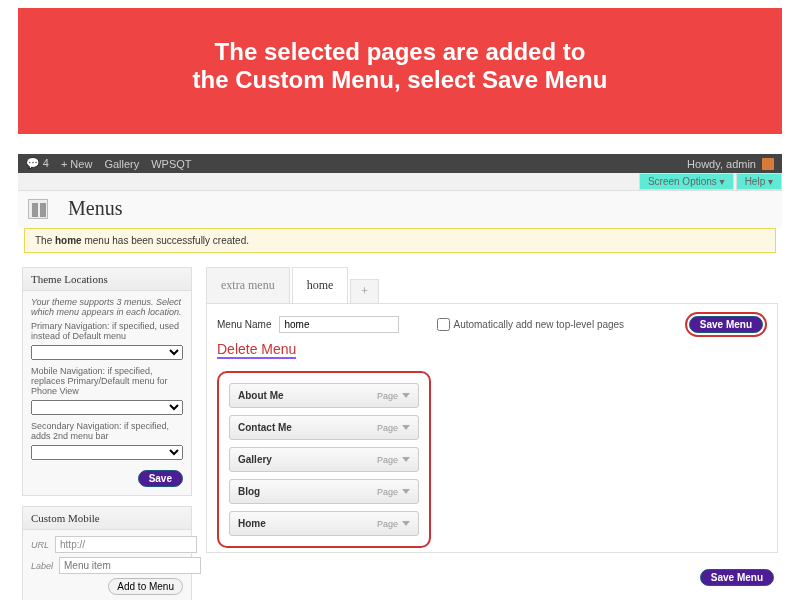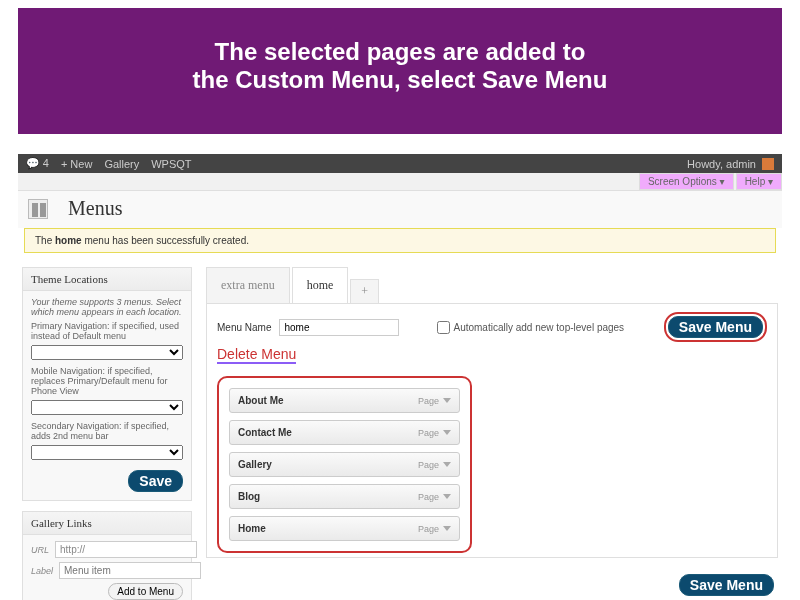--- a/index.html
+++ b/index.html
@@ -1,58 +1,58 @@
 <!DOCTYPE html>
 <html><head>
 <meta charset="utf-8">
 <style>
 * { box-sizing: border-box; margin: 0; padding: 0; }
 body { font-family: Arial, Helvetica, sans-serif; background: #fff; width: 800px; height: 600px; overflow: hidden; font-size: 11px; color: #333; }
-.banner { background: #701a75; color: #fff; text-align: center; padding: 30px 40px 40px; font-size: 24px; font-weight: bold; margin: 8px 18px 20px; }
+.banner { background: #ef4444; color: #fff; text-align: center; padding: 30px 40px 40px; font-size: 24px; font-weight: bold; margin: 8px 18px 20px; }
 .wp-container { margin: 0 18px; }
 .adminbar { background: #444; color: #ccc; font-size: 11px; display: flex; align-items: center; padding: 3px 8px; justify-content: space-between; }
 .adminbar-left { display: flex; gap: 12px; align-items: center; }
 .adminbar-item { color: #ccc; cursor: pointer; }
 .adminbar-right { display: flex; align-items: center; gap: 6px; }
 .avatar { width: 12px; height: 12px; background: #d97a3a; display: inline-block; }
 .screen-tabs { display: flex; justify-content: flex-end; background: #f1f1f1; border-bottom: 1px solid #dfdfdf; }
-.screen-tab { font-size: 10px; color: #666; background: #f0abfc; border: 1px solid #ddd; padding: 2px 8px; margin-left: 2px; cursor: pointer; }
+.screen-tab { font-size: 10px; color: #666; background: #5eead4; border: 1px solid #ddd; padding: 2px 8px; margin-left: 2px; cursor: pointer; }
 .page-head { display: flex; align-items: center; gap: 20px; padding: 6px 10px 8px; background: #f9f9f9; }
 .dashicon { width: 20px; height: 20px; border: 1px solid #bbb; background: #eee; position: relative; }
 .dashicon::before, .dashicon::after { content: ""; position: absolute; background: #999; }
 .dashicon::before { left: 3px; top: 3px; width: 6px; height: 14px; }
 .dashicon::after { left: 11px; top: 3px; width: 6px; height: 14px; }
 .page-title { font-size: 20px; font-weight: normal; font-family: Georgia, serif; color: #333; }
 .notice { background: #fdf8e4; border: 1px solid #e6db55; padding: 6px 10px; margin: 0 6px 14px; font-size: 10px; }
 .main { display: flex; gap: 14px; padding: 0 4px; }
 .sidebar { width: 170px; flex-shrink: 0; }
 .metabox { border: 1px solid #dfdfdf; background: #f8f8f8; margin-bottom: 10px; }
 .metabox h3 { font-size: 11px; font-weight: normal; padding: 5px 8px; background: linear-gradient(#f5f5f5,#ececec); border-bottom: 1px solid #dfdfdf; font-family: Georgia, serif; }
 .metabox .inner { padding: 6px 8px 8px; font-size: 9px; color: #666; }
 .metabox .inner p { margin-bottom: 4px; }
 .sel { width: 100%; font-size: 10px; margin-bottom: 6px; }
 .row-right { text-align: right; margin-top: 4px; }
-.btn-primary { background: #0c4a6e; color: #fff; border: 1px solid #1a5a78; border-radius: 10px; padding: 2px 10px; font-size: 14px; font-weight: bold; cursor: pointer; }
+.btn-primary { background: #4c1d95; color: #fff; border: 1px solid #1a5a78; border-radius: 10px; padding: 2px 10px; font-size: 10px; font-weight: bold; cursor: pointer; }
 .btn-secondary { background: #f3f3f3; border: 1px solid #bbb; border-radius: 10px; padding: 2px 8px; font-size: 10px; cursor: pointer; }
 .frm-row { display: flex; align-items: center; gap: 6px; margin-bottom: 4px; }
 .frm-row label { width: 34px; color: #888; font-style: italic; font-size: 9px; }
 .frm-row input { flex: 1; font-size: 10px; padding: 2px 4px; border: 1px solid #ccc; color: #888; }
 .content { flex: 1; }
 .nav-tabs { display: flex; align-items: flex-end; gap: 0; }
 .nav-tab { font-family: Georgia, serif; font-size: 12px; color: #888; background: #f4f4f4; border: 1px solid #dfdfdf; border-bottom: none; padding: 10px 14px; margin-right: 2px; cursor: pointer; }
 .nav-tab.active { background: #fff; color: #333; }
 .nav-tab.add { padding: 4px 10px; }
 .menu-edit { border: 1px solid #dfdfdf; background: #fff; padding: 8px 10px 4px; }
 .menu-header { display: flex; align-items: center; gap: 8px; font-size: 10px; margin-bottom: 4px; }
 .menu-header input[type=text] { border: 1px solid #ccc; padding: 2px 4px; font-size: 10px; width: 120px; }
 .menu-header .auto { margin-left: 30px; display: flex; align-items: center; gap: 3px; color: #555; }
 .menu-header .spacer { flex: 1; }
 .circle-highlight { border: 2px solid #c33; border-radius: 14px; padding: 2px; display: inline-block; }
 .delete-link { color: #c33; font-size: 14px; border-bottom: 2px solid #8b5cf6; cursor: pointer; display: inline-block; }
-.menu-items-box { border: 2px solid #c33; border-radius: 10px; padding: 10px; margin-top: 12px; width: 255px; text-align: center; }
+.menu-items-box { border: 2px solid #c33; border-radius: 10px; padding: 10px; margin-top: 12px; width: 214px; text-align: center; }
 .menu-item { background: linear-gradient(#fafafa,#eaeaea); border: 1px solid #ccc; border-radius: 3px; padding: 6px 8px; margin-bottom: 7px; display: flex; justify-content: space-between; align-items: center; font-size: 10px; cursor: move; }
 .menu-item:last-child { margin-bottom: 0; }
 .menu-item .t { font-weight: bold; color: #333; }
 .menu-item .type { color: #999; font-size: 9px; display: flex; align-items: center; gap: 4px; }
 .tri { width: 0; height: 0; border-left: 4px solid transparent; border-right: 4px solid transparent; border-top: 5px solid #aaa; display: inline-block; }
 .footer-btn { display: flex; justify-content: flex-end; margin-top: 16px; padding: 0 4px; }
 </style>
 </head>
 <body>
 
@@ -101,21 +101,21 @@
           <select class="sel"><option></option></select>
           <p>Mobile Navigation: if specified, replaces Primary/Default menu for Phone View</p>
           <select class="sel"><option></option></select>
           <p>Secondary Navigation: if specified, adds 2nd menu bar</p>
           <select class="sel"><option></option></select>
           <div class="row-right"><button class="btn-primary">Save</button></div>
         </div>
       </div>
 
       <div class="metabox">
-        <h3>Gallery Links</h3>
+        <h3>Custom Mobile</h3>
         <div class="inner">
           <div class="frm-row">
             <label>URL</label>
             <input type="text" value="http://" style="">
           </div>
           <div class="frm-row">
             <label>Label</label>
             <input type="text" placeholder="Menu item" style="">
           </div>
           <div class="row-right"><button class="btn-secondary">Add to Menu</button></div>

